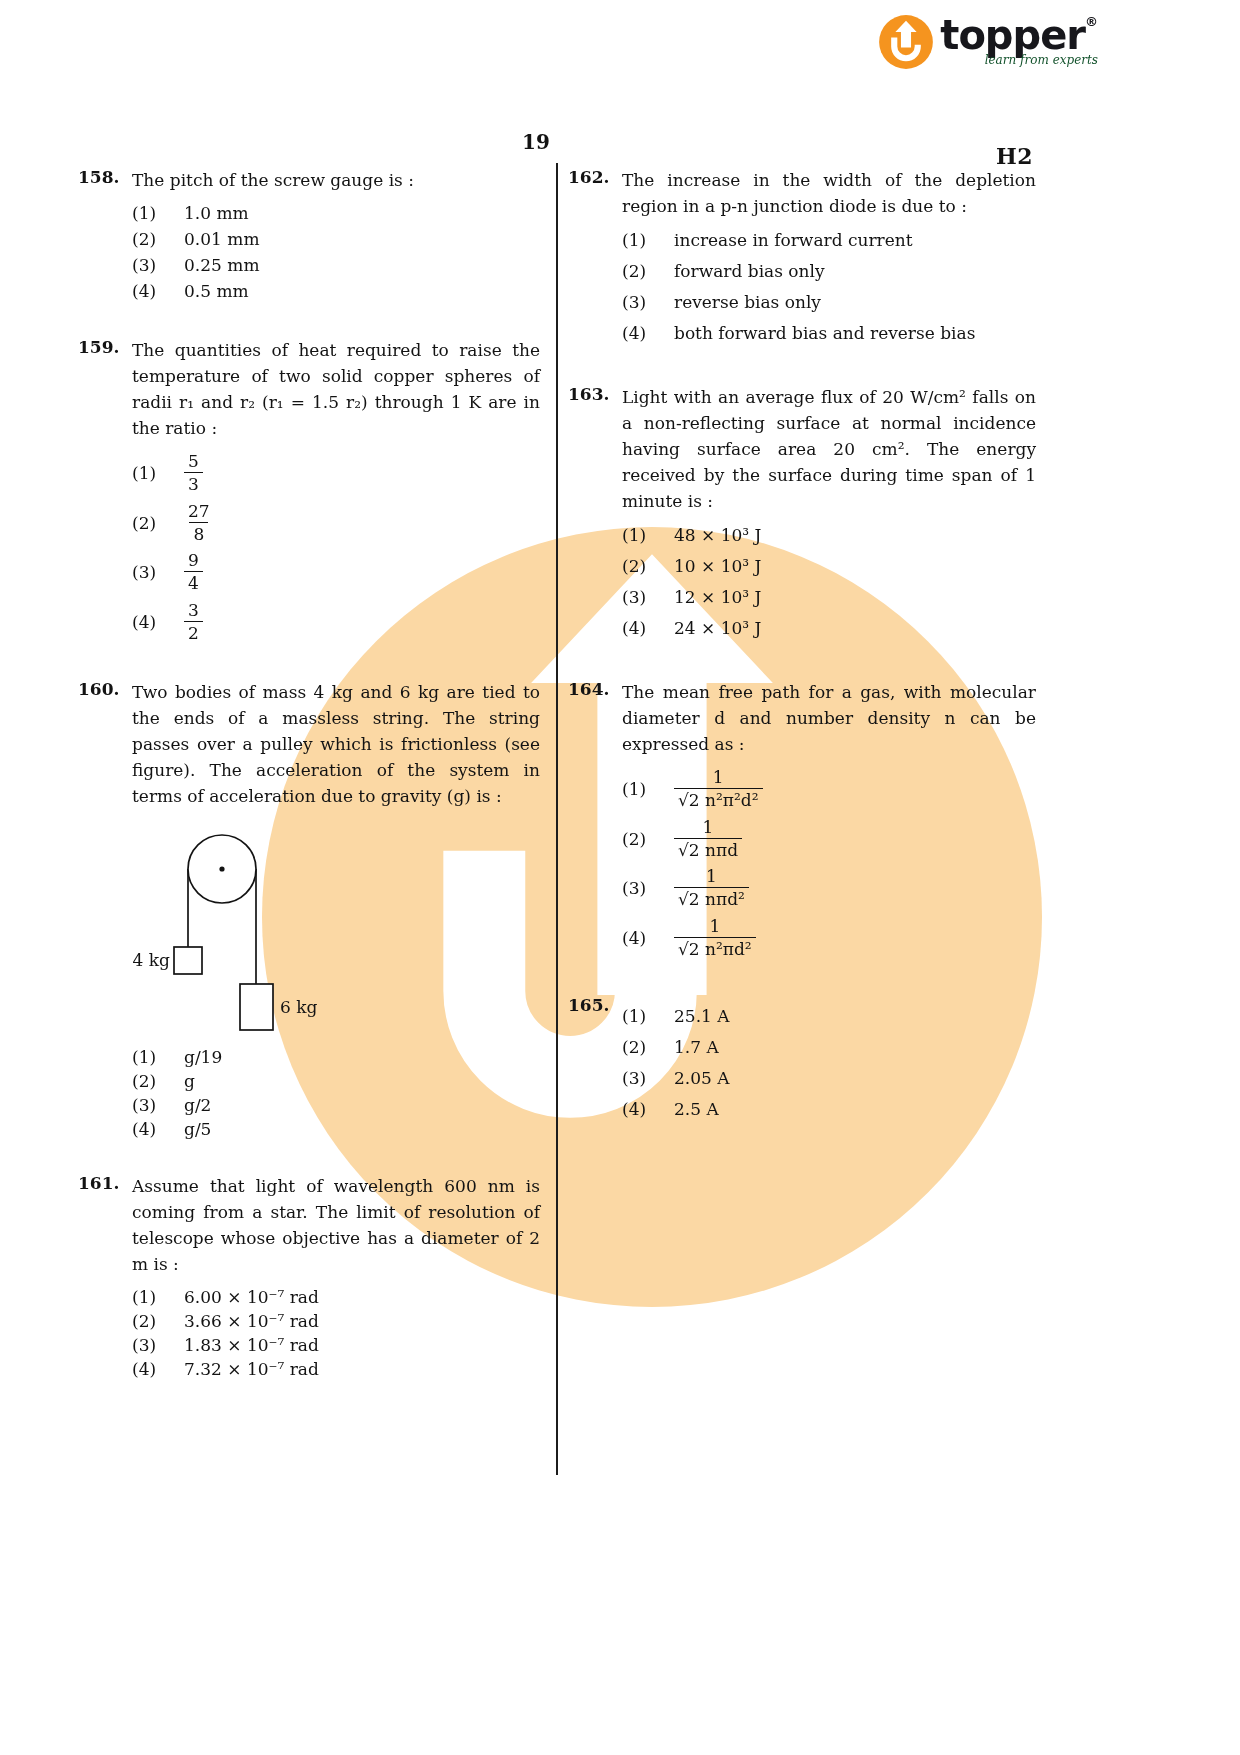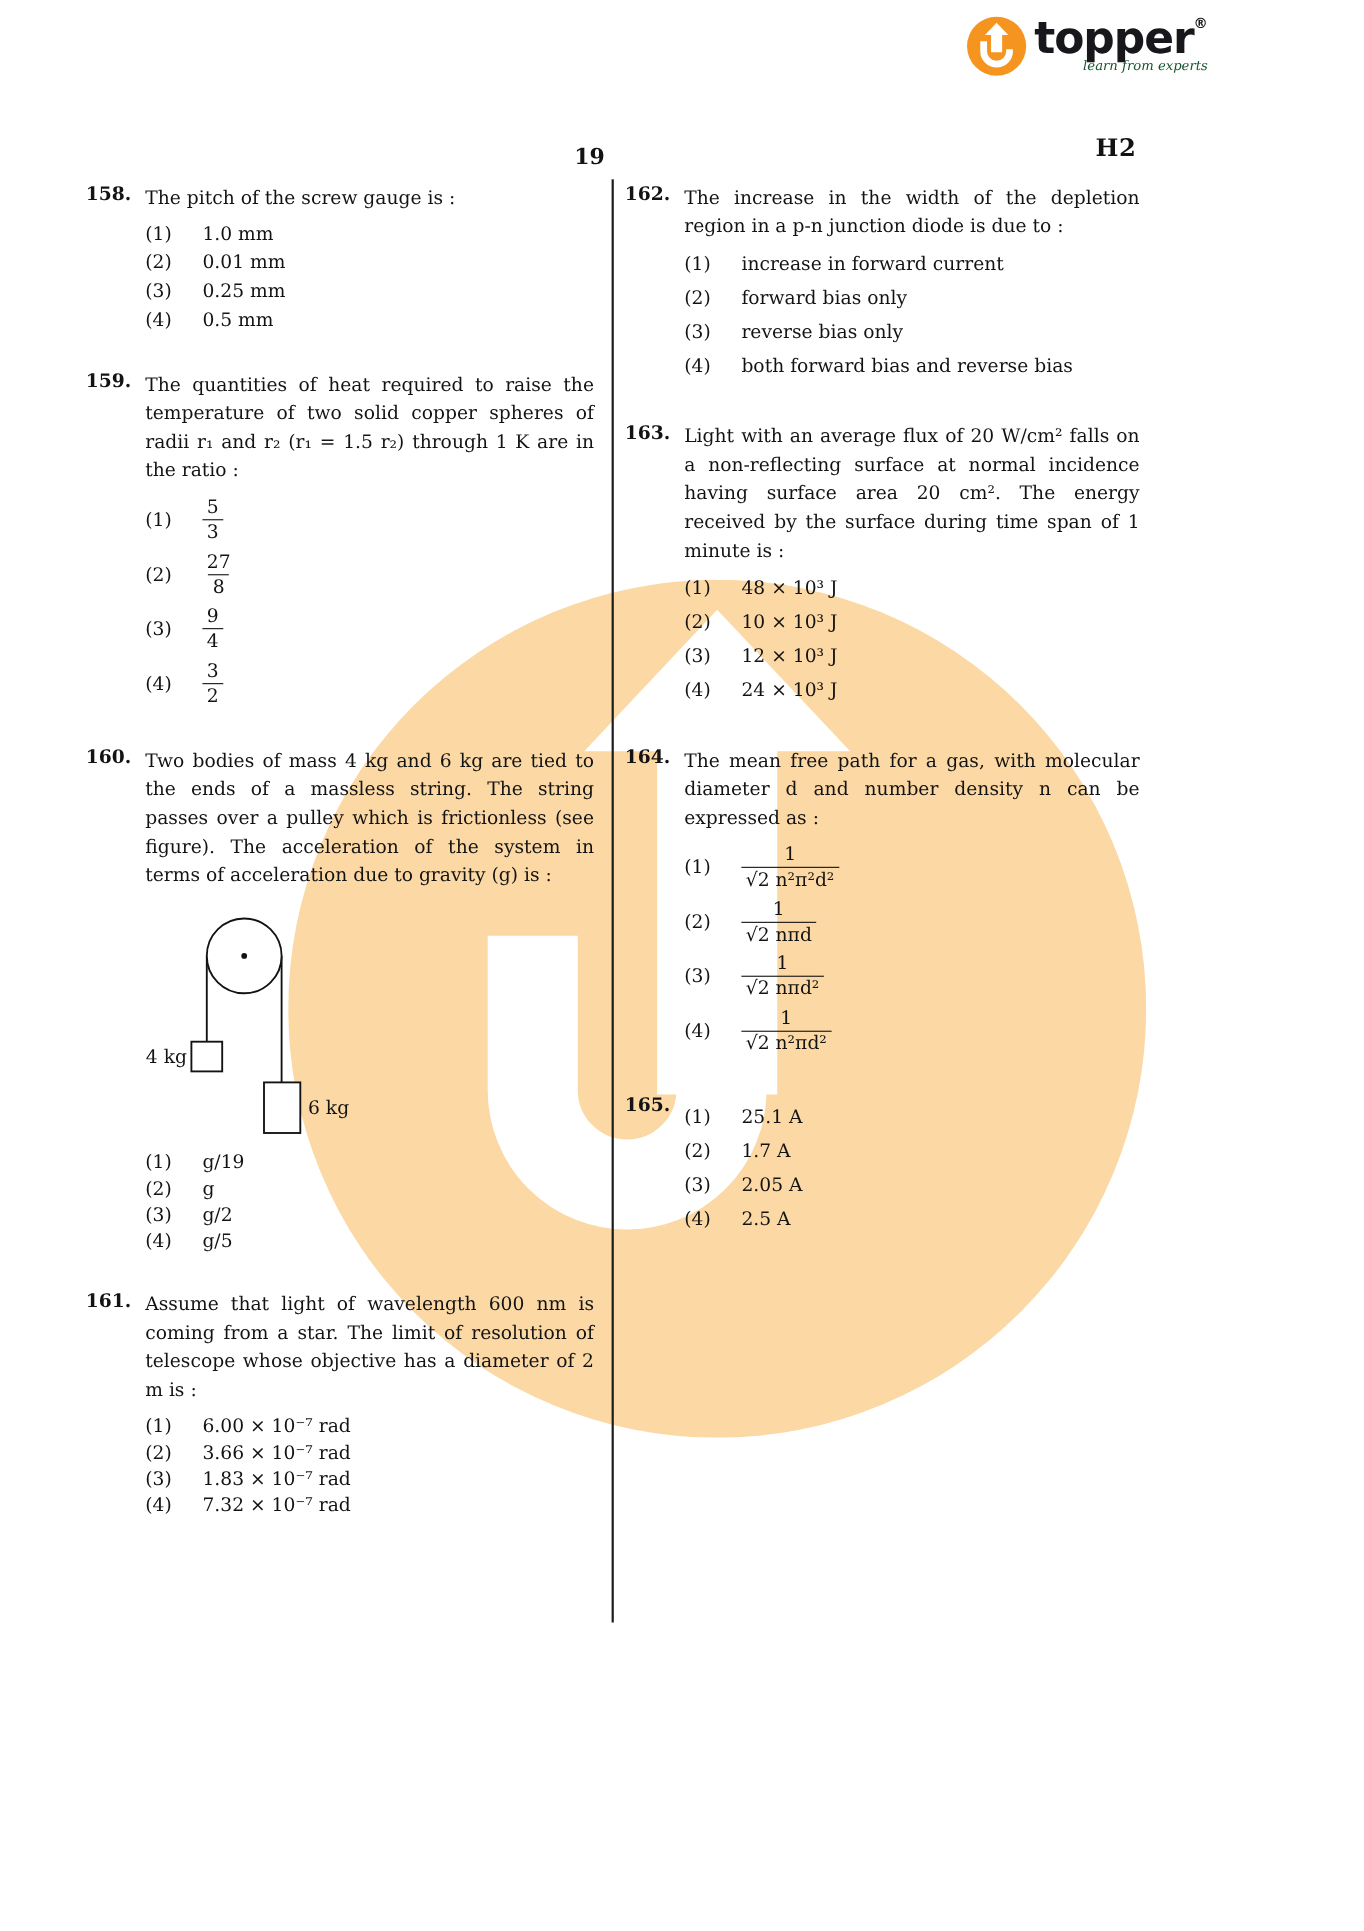--- a/index.html
+++ b/index.html
@@ -61,21 +61,21 @@
     top: 130px;
     left: 522px;
     width: 64px;
     text-align: left;
     font-weight: bold;
     font-size: 20px;
     z-index: 2;
   }
   .paper-code {
     position: absolute;
-    top: 122px;
+    top: 143px;
     left: 996px;
     font-weight: bold;
     font-size: 22px;
     letter-spacing: 0.5px;
     z-index: 2;
   }
   .divider {
     position: absolute;
     left: 556px;
     top: 163px;

